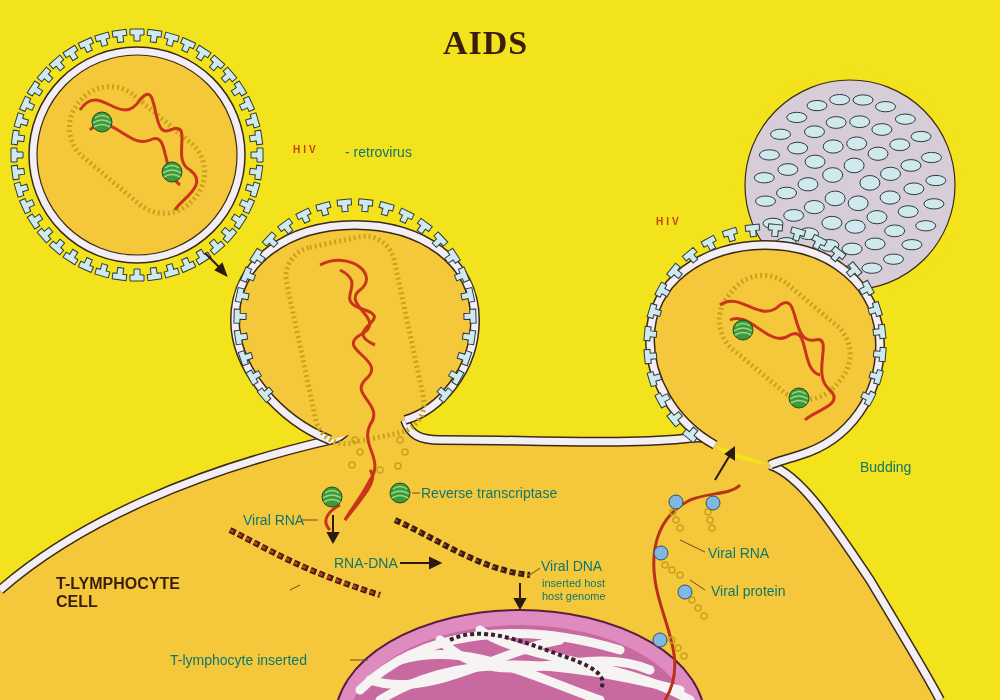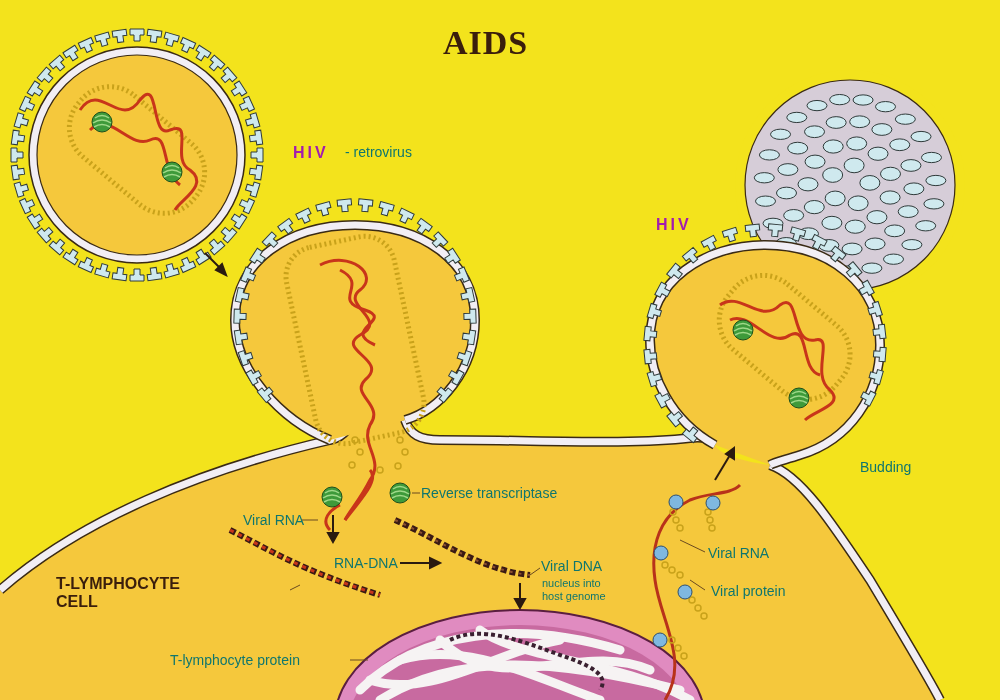--- a/index.html
+++ b/index.html
@@ -1,21 +1,21 @@
 <!DOCTYPE html>
 <html><head>
 <meta charset="utf-8">
 <style>
   html, body { margin: 0; padding: 0; }
   body { width: 1000px; height: 700px; overflow: hidden; background: #F3E31C; }
   #stage { position: relative; width: 944px; height: 700px; padding-left: 20px; }
   svg { position: absolute; left: 0; top: 0; }
   .label { position: absolute; font-family: "Liberation Sans", sans-serif; color: #0f766e; white-space: nowrap; }
   .title { font-family: "Liberation Serif", serif; font-weight: bold; font-size: 34px; color: #3a1e0c; letter-spacing: 1px; }
-  .hiv { font-weight: bold; font-size: 16px; letter-spacing: 3px; color: #a21caf; }
+  .hiv { font-weight: bold; font-size: 10px; letter-spacing: 3px; color: #c2410c; }
   .small { font-size: 14px; }
   .tiny { font-size: 11px; line-height: 13px; }
   .cell-label { font-weight: bold; font-size: 16px; text-align: left; line-height: 18px; color: #3a1e0c; }
 </style>
 </head>
 <body>
 
 <div id="stage">
 <svg width="1000" height="700" viewBox="0 0 1000 700">
   <defs>
@@ -316,24 +316,24 @@
 
 <div class="label title" style="left:443px; top:24px;">AIDS</div>
 <div class="label hiv" style="left:293px; top:144px;">HIV</div>
 <div class="label small" style="left:345px; top:144px;">- retrovirus</div>
 <div class="label hiv" style="left:656px; top:216px;">HIV</div>
 <div class="label small" style="left:421px; top:485px;">Reverse transcriptase</div>
 <div class="label small" style="left:243px; top:512px;">Viral RNA</div>
 <div class="label small" style="left:306px; top:555px;margin-left:28px;">RNA-DNA</div>
 <div class="label small" style="left:541px; top:558px;">Viral DNA</div>
 <div class="label tiny" style="left:542px; top:577px;">
-  <div>nucleus into</div>
+  <div>inserted host</div>
   <div>host genome</div>
 </div>
 <div class="label cell-label" style="left:56px; top:575px;">
   <div>T-LYMPHOCYTE</div>
   <div>CELL</div>
 </div>
-<div class="label small" style="left:170px; top:652px;">T-lymphocyte protein</div>
+<div class="label small" style="left:170px; top:652px;">T-lymphocyte inserted</div>
 <div class="label small" style="left:860px; top:459px;text-align:center;">Budding</div>
 <div class="label small" style="left:708px; top:545px;">Viral RNA</div>
 <div class="label small" style="left:711px; top:583px;">Viral protein</div>
 </div>
 
 </body></html>

